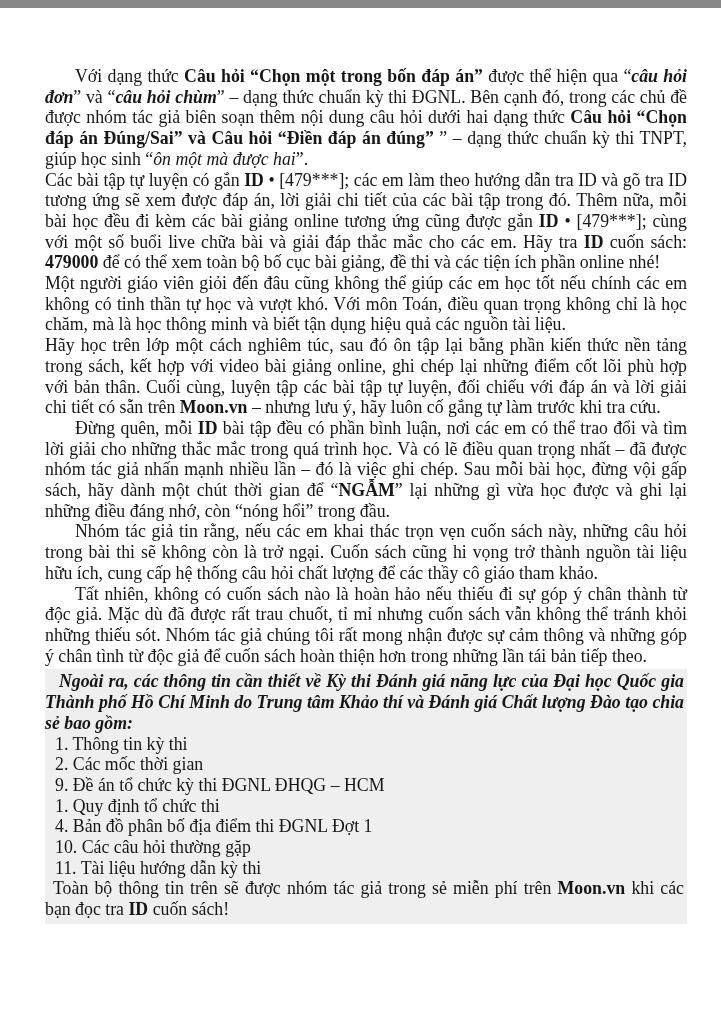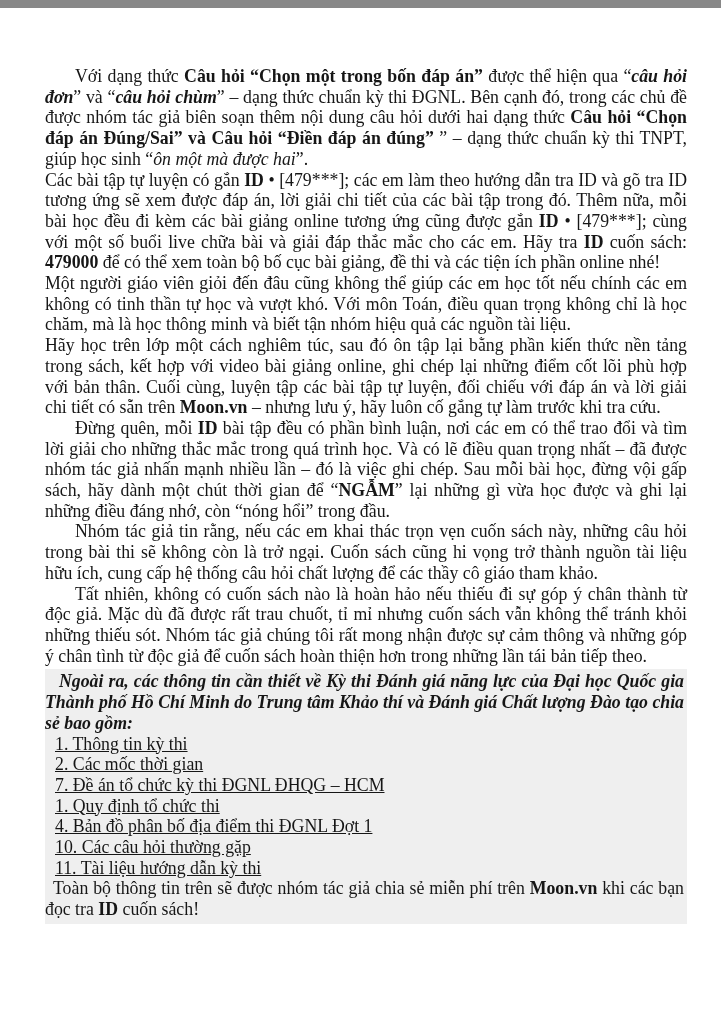--- a/index.html
+++ b/index.html
@@ -32,48 +32,47 @@
     margin: 0;
     text-align: justify;
     text-indent: 14px;
     font-weight: bold;
     font-style: italic;
   }
   .list-item {
     margin: 0;
     padding-left: 10px;
     text-align: left;
-    text-decoration: underline;
   }
   .closing {
     margin: 0;
     text-align: justify;
     text-indent: 8px;
   }
 </style>
 </head>
 <body>
 
 <div class="page" style="background: rgb(255, 255, 255); color: rgb(22, 22, 22);">
   <div>
       <p class="para indent"><span>Với dạng thức </span><span class="b">Câu hỏi “Chọn một trong bốn đáp án”</span><span> được thể hiện qua “</span><span class="b i">câu hỏi đơn</span><span>” và “</span><span class="b i">câu hỏi chùm</span><span>” – dạng thức chuẩn kỳ thi ĐGNL. Bên cạnh đó, trong các chủ đề được nhóm tác giả biên soạn thêm nội dung câu hỏi dưới hai dạng thức </span><span class="b">Câu hỏi “Chọn đáp án Đúng/Sai”</span><span class="b">  và </span><span class="b">Câu hỏi “Điền đáp án đúng”</span><span> ” – dạng thức chuẩn kỳ thi TNPT, giúp học sinh “</span><span class="i">ôn một mà được hai</span><span>”.</span></p>
       <p class="para"><span>Các bài tập tự luyện có gắn </span><span class="b">ID</span><span> • [479***]; các em làm theo hướng dẫn tra ID và gõ tra ID tương ứng sẽ xem được đáp án, lời giải chi tiết của các bài tập trong đó. Thêm nữa, mỗi bài học đều đi kèm các bài giảng online tương ứng cũng được gắn </span><span class="b">ID</span><span> • [479***]; cùng với một số buổi live chữa bài và giải đáp thắc mắc cho các em. Hãy tra </span><span class="b">ID</span><span> cuốn sách: </span><span class="b">479000</span><span> để có thể xem toàn bộ bố cục bài giảng, đề thi và các tiện ích phần online nhé!</span></p>
-      <p class="para"><span>Một người giáo viên giỏi đến đâu cũng không thể giúp các em học tốt nếu chính các em không có tinh thần tự học và vượt khó. Với môn Toán, điều quan trọng không chỉ là học chăm, mà là học thông minh và biết tận nhóm hiệu quả các nguồn tài liệu.</span></p>
+      <p class="para"><span>Một người giáo viên giỏi đến đâu cũng không thể giúp các em học tốt nếu chính các em không có tinh thần tự học và vượt khó. Với môn Toán, điều quan trọng không chỉ là học chăm, mà là học thông minh và biết tận dụng hiệu quả các nguồn tài liệu.</span></p>
       <p class="para"><span>Hãy học trên lớp một cách nghiêm túc, sau đó ôn tập lại bằng phần kiến thức nền tảng trong sách, kết hợp với video bài giảng online, ghi chép lại những điểm cốt lõi phù hợp với bản thân. Cuối cùng, luyện tập các bài tập tự luyện, đối chiếu với đáp án và lời giải chi tiết có sẵn trên </span><span class="b">Moon.vn</span><span> – nhưng lưu ý, hãy luôn cố gắng tự làm trước khi tra cứu.</span></p>
       <p class="para indent"><span>Đừng quên, mỗi </span><span class="b">ID</span><span> bài tập đều có phần bình luận, nơi các em có thể trao đổi và tìm lời giải cho những thắc mắc trong quá trình học. Và có lẽ điều quan trọng nhất – đã được nhóm tác giả nhấn mạnh nhiều lần – đó là việc ghi chép. Sau mỗi bài học, đừng vội gấp sách, hãy dành một chút thời gian để “</span><span class="b">NGẪM</span><span>” lại những gì vừa học được và ghi lại những điều đáng nhớ, còn “nóng hổi” trong đầu.</span></p>
       <p class="para indent"><span>Nhóm tác giả tin rằng, nếu các em khai thác trọn vẹn cuốn sách này, những câu hỏi trong bài thi sẽ không còn là trở ngại. Cuốn sách cũng hi vọng trở thành nguồn tài liệu hữu ích, cung cấp hệ thống câu hỏi chất lượng để các thầy cô giáo tham khảo.</span></p>
       <p class="para indent"><span>Tất nhiên, không có cuốn sách nào là hoàn hảo nếu thiếu đi sự góp ý chân thành từ độc giả. Mặc dù đã được rất trau chuốt, tỉ mỉ nhưng cuốn sách vẫn không thể tránh khỏi những thiếu sót. Nhóm tác giả chúng tôi rất mong nhận được sự cảm thông và những góp ý chân tình từ độc giả để cuốn sách hoàn thiện hơn trong những lần tái bản tiếp theo.</span></p>
     </div>
   <div class="highlight" style="background: rgb(239, 239, 239);">
     <p class="intro"><span class="b i">Ngoài ra, các thông tin cần thiết về Kỳ thi Đánh giá năng lực của Đại học Quốc gia Thành phố Hồ Chí Minh do Trung tâm Khảo thí và Đánh giá Chất lượng Đào tạo chia sẻ bao gồm:</span></p>
     <div>
         <p class="list-item">1. Thông tin kỳ thi</p>
         <p class="list-item">2. Các mốc thời gian</p>
-        <p class="list-item">7. Đề án tổ chức kỳ thi ĐGNL ĐHQG – HCM</p>
+        <p class="list-item">9. Đề án tổ chức kỳ thi ĐGNL ĐHQG – HCM</p>
         <p class="list-item">1. Quy định tổ chức thi</p>
         <p class="list-item">4. Bản đồ phân bố địa điểm thi ĐGNL Đợt 1</p>
         <p class="list-item">10. Các câu hỏi thường gặp</p>
         <p class="list-item">11. Tài liệu hướng dẫn kỳ thi</p>
       </div>
-    <p class="closing"><span>Toàn bộ thông tin trên sẽ được nhóm tác giả chia sẻ miễn phí trên </span><span class="b">Moon.vn</span><span> khi các bạn đọc tra </span><span class="b">ID</span><span> cuốn sách!</span></p>
+    <p class="closing"><span>Toàn bộ thông tin trên sẽ được nhóm tác giả trong sẻ miễn phí trên </span><span class="b">Moon.vn</span><span> khi các bạn đọc tra </span><span class="b">ID</span><span> cuốn sách!</span></p>
   </div>
 
 </div>
 
 </body></html>

